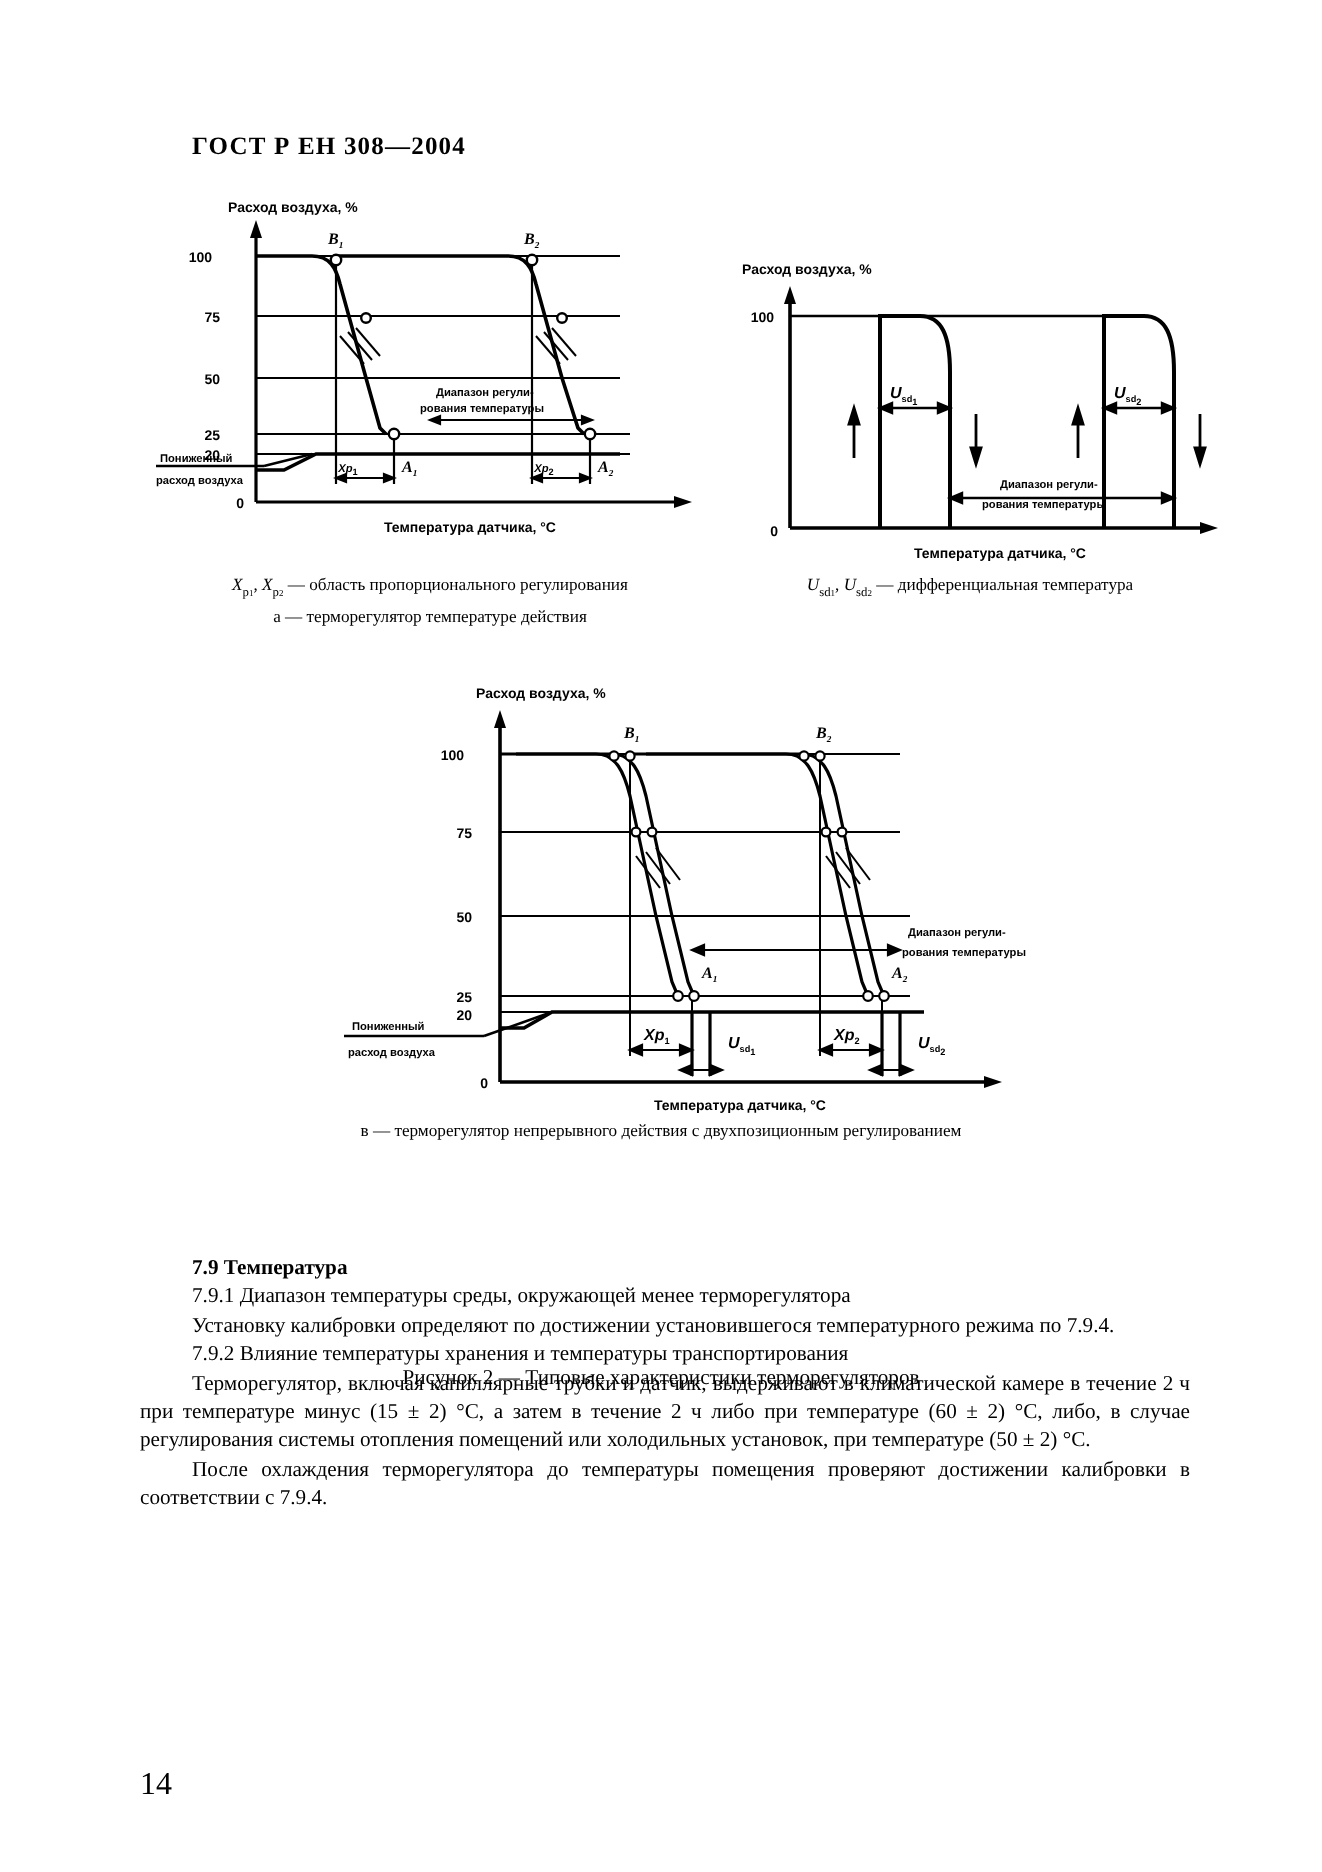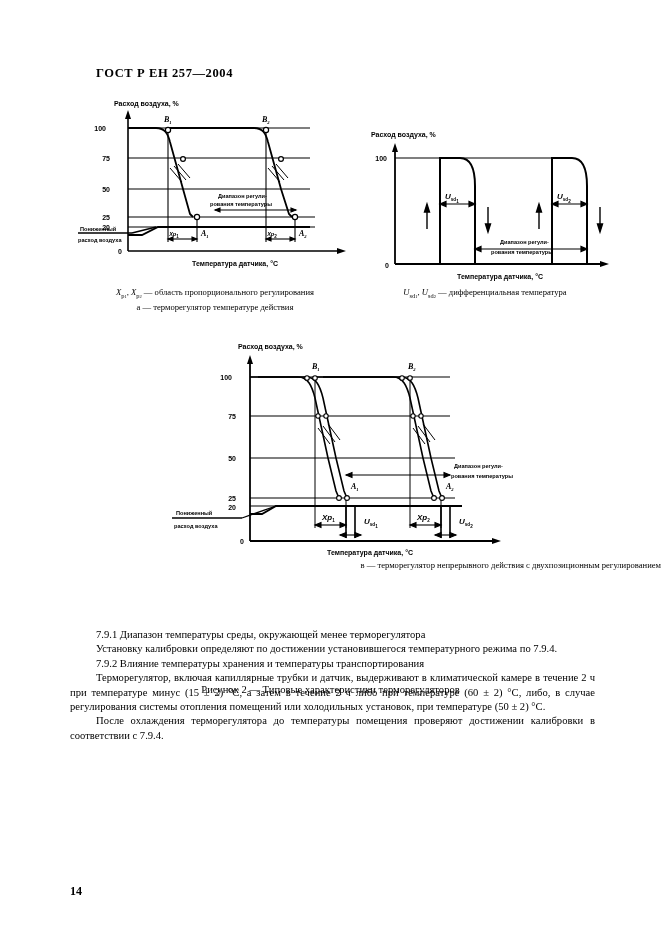--- a/index.html
+++ b/index.html
@@ -77,40 +77,39 @@
   #body-text p { margin: 0; }
   #body-text p.ind { text-indent: 26px; }
   #body-text p.bold { font-weight: bold; text-indent: 26px; }
   .sb { font-size: 7.4px; vertical-align: sub; }
   .ital { font-style: italic; }
 
   #page-number {
     position: absolute;
     left: 70px;
     top: 884px;
-    font-size: 12px;
-    font-family: "Liberation Serif", serif;
-    font-weight: bold;
+    font-size: 16px;
+    font-family: "Liberation Serif", serif;
   }
 
   
   text {
     font-family: "Liberation Sans", sans-serif;
     fill: #000;
   }
   .axlab { font-size: 7px; font-weight: bold; }
   .tick  { font-size: 7px; font-weight: bold; }
   .ptlab { font-size: 8px; font-weight: bold; font-style: italic; font-family: "Liberation Serif", serif; }
   .small { font-size: 5.6px; font-weight: bold; }
   .subs  { font-size: 4.6px; font-weight: bold; }
 </style>
 </head>
 <body>
 
-<div id="doc-header">ГОСТ Р ЕН 257—2004</div>
+<div id="doc-header">ГОСТ Р ЕН 308—2004</div>
 
 <div id="figure-block">
 
   <div class="chart-wrap" style="left:70px; top:0px;">
     <svg class="svg-chart" width="290" height="180" viewBox="0 0 290 180">
 
       <text class="axlab" x="44" y="10">Расход воздуха, %</text>
 
       <g stroke="#000" stroke-width="1.6" fill="none">
         <line x1="58" y1="155" x2="58" y2="20"></line>
@@ -422,30 +421,31 @@
         <line x1="22" y1="182" x2="92" y2="182"></line>
         <line x1="92" y1="182" x2="126" y2="170"></line>
       </g>
       <text class="small" x="26" y="179">Пониженный</text>
       <text class="small" x="24" y="192">расход воздуха</text>
 
       <text class="axlab" x="220" y="219" text-anchor="middle">Температура датчика, °C</text>
     </svg>
   </div>
 
-  <div class="fig-caption" style="left:0px; top:463px; width:661px;text-align:right;">
+  <div class="fig-caption" style="left:0px; top:463px; width:661px;">
     <div>в — терморегулятор непрерывного действия с двухпозиционным регулированием</div>
   </div>
 
   <div id="fig-title">Рисунок 2 — Типовые характеристики терморегуляторов</div>
 </div>
 
 <div id="body-text">
 
 
+  <p class="bold">7.9  Температура</p>
 
   <p class="ind">7.9.1  Диапазон температуры среды, окружающей менее терморегулятора</p>
 
 
   <p class="ind">Установку калибровки определяют по достижении установившегося температурного режима по 7.9.4.</p>
 
   <p class="ind">7.9.2  Влияние температуры хранения и температуры транспортирования</p>
 
   <p class="ind">Терморегулятор, включая капиллярные трубки и датчик, выдерживают в климатической камере в течение 2 ч при температуре минус (15 ± 2) °C, а затем в течение 2 ч либо при температуре (60 ± 2) °C, либо, в случае регулирования системы отопления помещений или холодильных установок, при температуре (50 ± 2) °C.</p>
 

